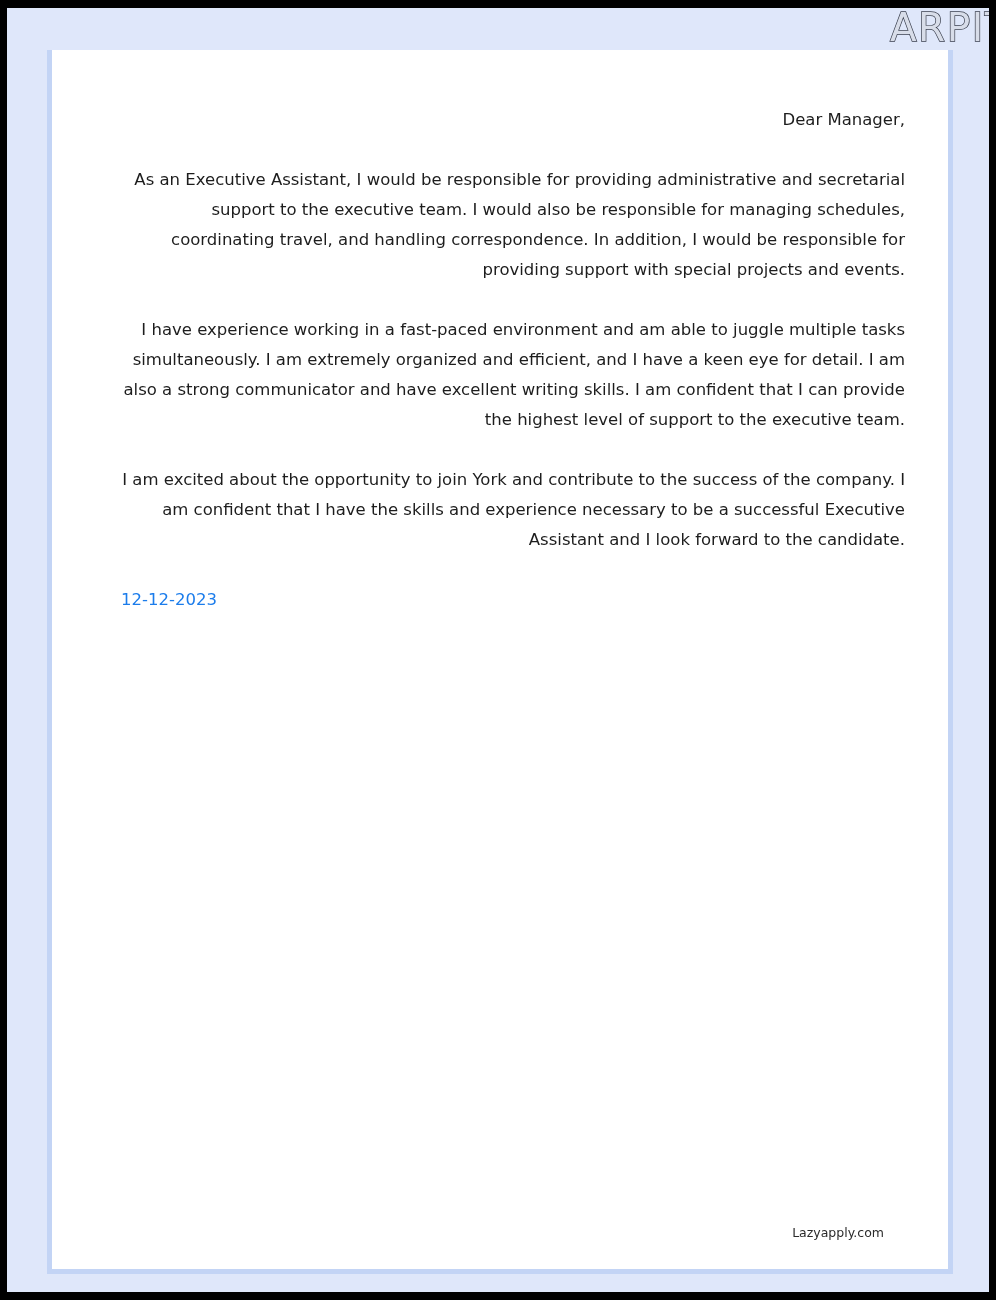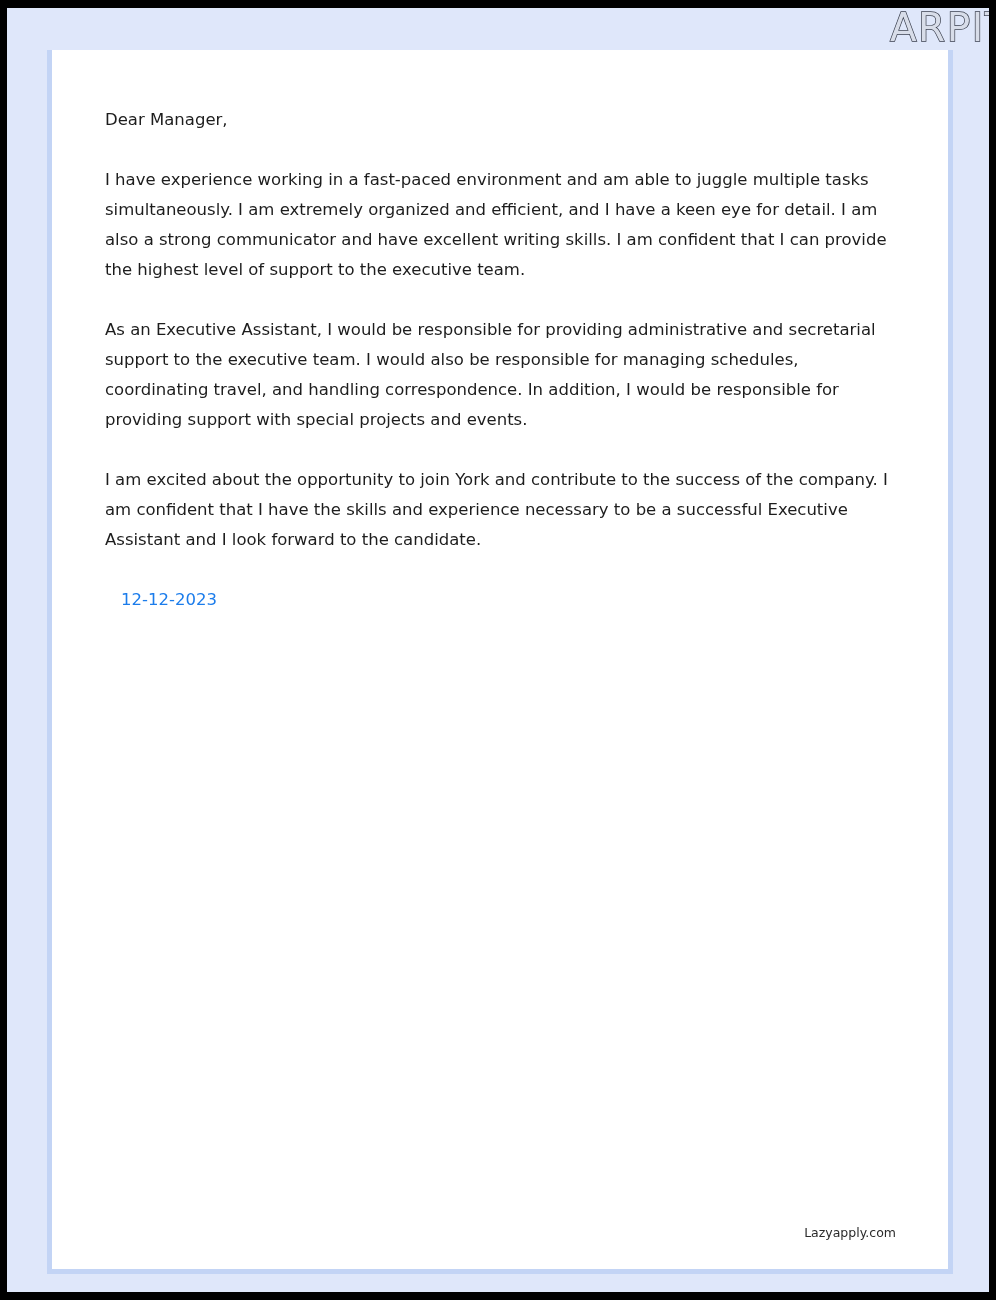--- a/index.html
+++ b/index.html
@@ -83,38 +83,38 @@
     left: 53px;
     top: 55px;
     width: 800px;
   }
   .letter-para {
     font-family: "DejaVu Sans", sans-serif;
     font-size: 16.5px;
     line-height: 30px;
     color: #1d1d1d;
     margin: 0 0 30px 0;
-    text-align: left;
+    text-align: right;
     font-weight: 400;
   }
   .letter-para.salutation {
     margin-bottom: 30px;
   }
   #letter-date {
     font-family: "DejaVu Sans", sans-serif;
     font-size: 16.5px;
     line-height: 30px;
     color: #1b7ceb;
     margin: 16px;
   }
 
   
   #footer {
     position: absolute;
-    right: 52px;
+    right: 64px;
     bottom: 28px;
     font-family: "DejaVu Sans", sans-serif;
     font-size: 12.5px;
     color: #2b2b2b;
     line-height: 16px;
     white-space: nowrap;
   }
 </style>
 </head>
 <body>
@@ -128,23 +128,23 @@
 
     <div id="page-top-rule"></div>
 
     <div id="page-sheet">
 
       <div id="letter-body">
 
         <p class="letter-para salutation">Dear Manager,</p>
 
 
+        <p class="letter-para">As an Executive Assistant, I would be responsible for providing administrative and secretarial support to the executive team. I would also be responsible for managing schedules, coordinating travel, and handling correspondence. In addition, I would be responsible for providing support with special projects and events.</p>
+
         <p class="letter-para">I have experience working in a fast-paced environment and am able to juggle multiple tasks simultaneously. I am extremely organized and efficient, and I have a keen eye for detail. I am also a strong communicator and have excellent writing skills. I am confident that I can provide the highest level of support to the executive team.</p>
-
-        <p class="letter-para">As an Executive Assistant, I would be responsible for providing administrative and secretarial support to the executive team. I would also be responsible for managing schedules, coordinating travel, and handling correspondence. In addition, I would be responsible for providing support with special projects and events.</p>
 
         <p class="letter-para">I am excited about the opportunity to join York and contribute to the success of the company. I am confident that I have the skills and experience necessary to be a successful Executive Assistant and I look forward to the candidate.</p>
 
         <p id="letter-date">12-12-2023</p>
 
       </div>
 
       <div id="footer">Lazyapply.com</div>
 
     </div>

